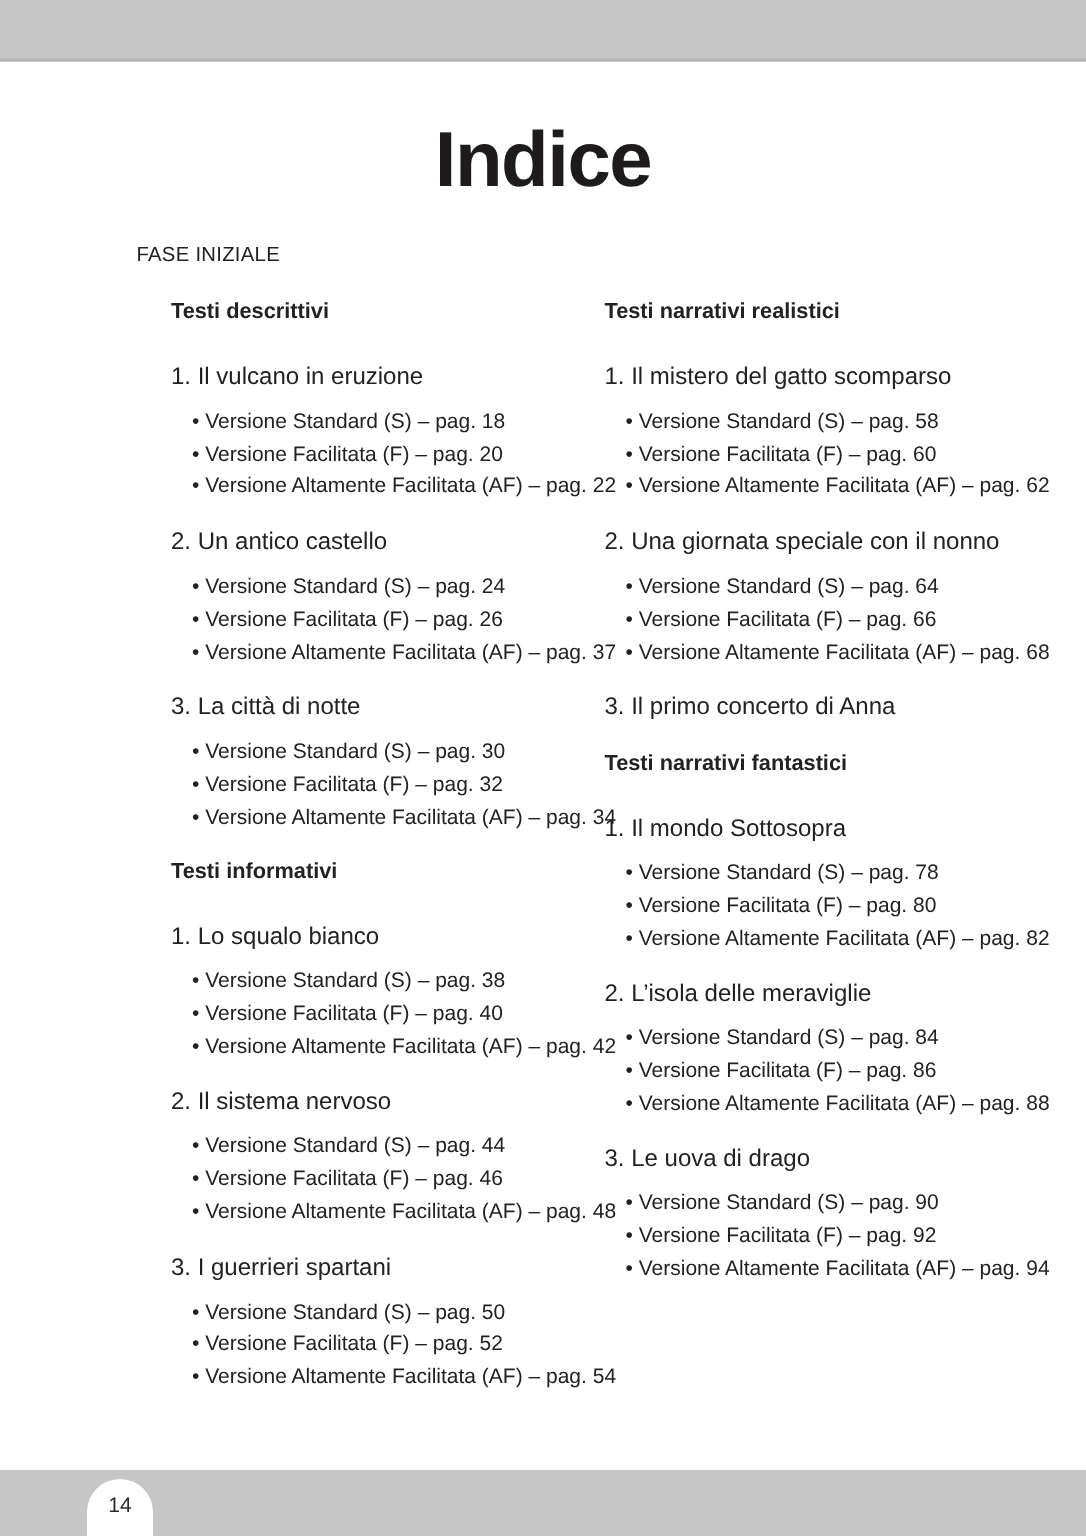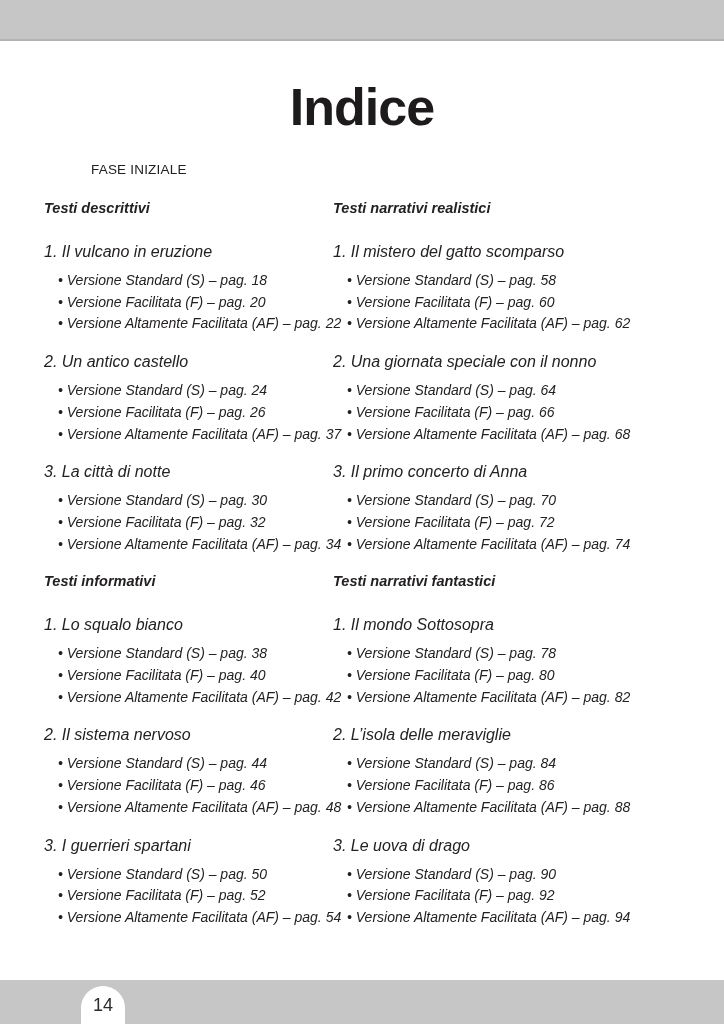--- a/index.html
+++ b/index.html
@@ -24,29 +24,29 @@
 
   .band-bottom {
     position: absolute;
     bottom: 0; left: 0; right: 0;
     height: 44px;
     background: #c6c6c6;
   }
 
   .page-tab {
     position: absolute;
-    left: 81px;
+    left: 58px;
     bottom: 0;
     width: 44px;
     height: 38px;
     background: #ffffff;
     border-radius: 22px 22px 0 0;
     text-align: center;
     padding-top: 9px;
-    font-size: 18px;
+    font-size: 14px;
     color: #2b2b2b;
   }
 
   .content {
     position: absolute;
     top: 43px; left: 0; right: 0; bottom: 44px;
   }
 
   h1.doc-title {
     margin-top: 34px;
@@ -61,23 +61,22 @@
   .phase-label {
     margin: 25px 0 0 91px;
     font-size: 13.5px;
     font-weight: normal;
     letter-spacing: 0.2px;
   }
 
   .toc-grid {
     display: grid;
     grid-template-columns: 289px 1fr;
-    padding-left: 44px;
+    padding-left: 114px;
     margin-top: 21px;
-    font-style: italic;
   }
 
   .category { margin-bottom: 14px; }
 
   .category-title {
     font-size: 14.5px;
     font-weight: bold;
     line-height: 20px;
     margin-bottom: 23px;
   }
@@ -182,25 +181,20 @@
             <div class="item">
               <div class="item-title">2. Una giornata speciale con il nonno</div>
               <ul class="versions">
                 <li class="version">Versione Standard (S) – pag. 64</li>
                 <li class="version">Versione Facilitata (F) – pag. 66</li>
                 <li class="version">Versione Altamente Facilitata (AF) – pag. 68</li>
               </ul>
             </div>
             <div class="item">
               <div class="item-title">3. Il primo concerto di Anna</div>
-              <ul class="versions">
-                <li class="version">Versione Standard (S) – pag. 70</li>
-                <li class="version">Versione Facilitata (F) – pag. 72</li>
-                <li class="version">Versione Altamente Facilitata (AF) – pag. 74</li>
-              </ul>
             </div>
           </section>
           <section class="category">
             <h3 class="category-title">Testi narrativi fantastici</h3>
             <div class="item">
               <div class="item-title">1. Il mondo Sottosopra</div>
               <ul class="versions">
                 <li class="version">Versione Standard (S) – pag. 78</li>
                 <li class="version">Versione Facilitata (F) – pag. 80</li>
                 <li class="version">Versione Altamente Facilitata (AF) – pag. 82</li>

